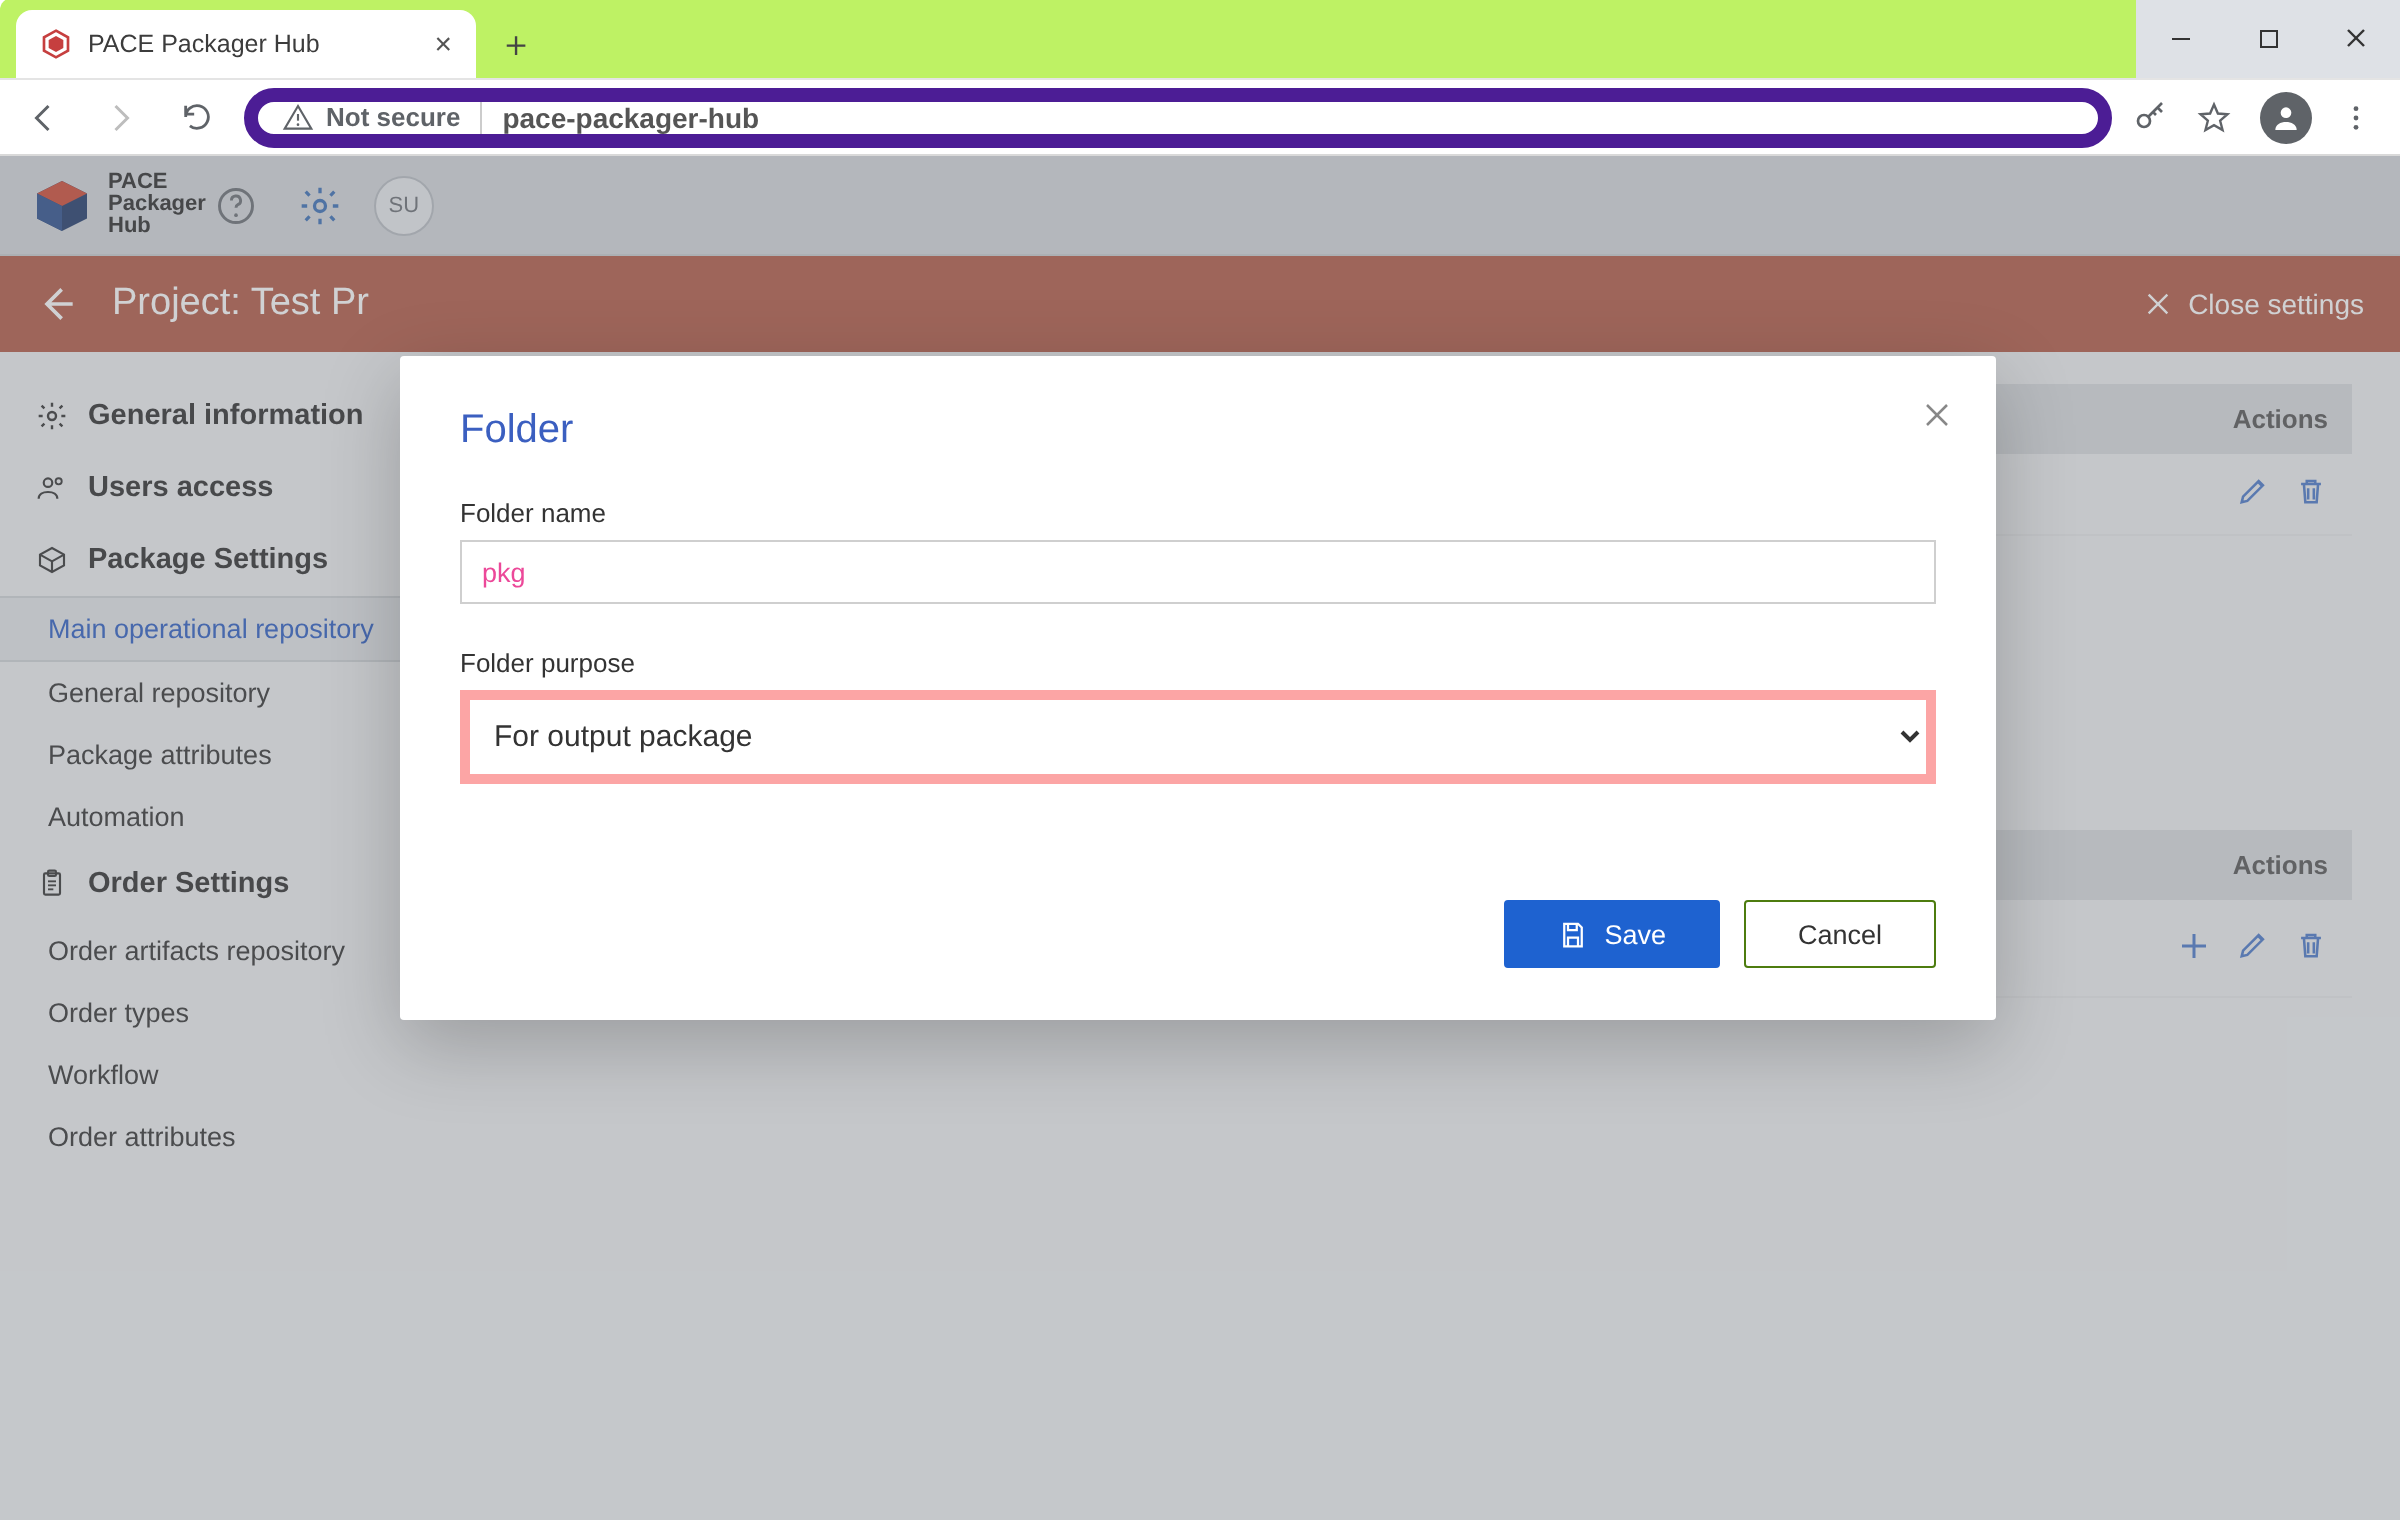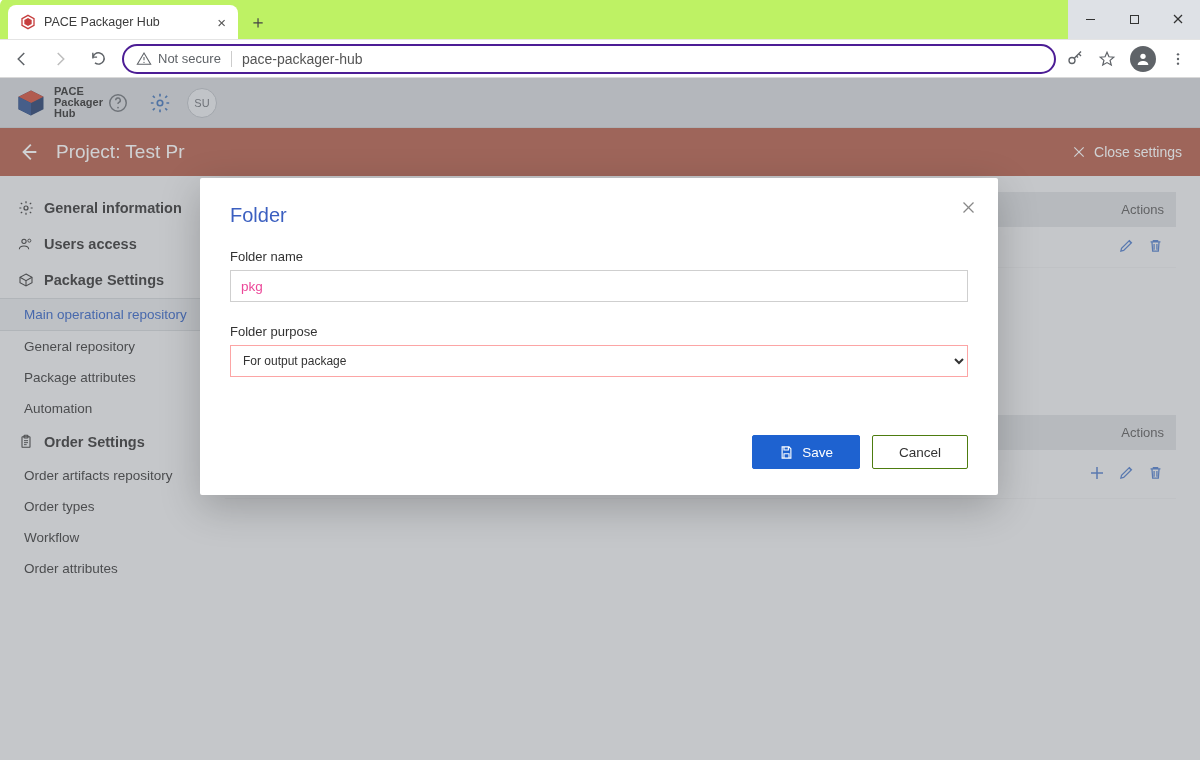--- a/index.html
+++ b/index.html
@@ -11,21 +11,21 @@
   .tab { display:flex; align-items:center; gap:8px; height:34px; padding:0 12px; background:#fff; border-top-left-radius:8px; border-top-right-radius:8px; font-size:12.5px; color:#3c3c3c; min-width:230px; position:relative;}
   .tab .favicon { width:16px; height:16px; }
   .tab .close { margin-left:auto; font-size:15px; color:#555; cursor:pointer; }
   .newtab { display:flex; align-items:center; justify-content:center; width:28px; height:28px; margin-left:6px; margin-bottom:3px; color:#444; font-size:18px; cursor:pointer;}
   .wincontrols { display:flex; align-items:center; gap:0; margin-left:auto; background:#dee1e6; height:40px;}
   .wincontrols div { width:44px; height:30px; display:flex; align-items:center; justify-content:center; color:#333; cursor:pointer; }
 
   .addrbar { height:38px; background:#fff; display:flex; align-items:center; padding:0 8px; gap:10px; border-bottom:1px solid #d9d9d9;}
   .nav-icn { width:28px; height:28px; display:flex; align-items:center; justify-content:center; color:#5f6368; cursor:pointer; }
   .nav-icn.disabled { color:#bdbdbd; cursor:default;}
-  .omnibox { flex:1; height:30px; border:2px solid #4c1d95; border-radius:15px; display:flex; align-items:center; padding:0 12px; gap:10px; color:#555; font-size:14px;}
+  .omnibox { flex:1; height:30px; border:7px solid #4c1d95; border-radius:15px; display:flex; align-items:center; padding:0 12px; gap:10px; color:#555; font-size:14px;font-weight:bold;}
   .omnibox .notsecure { color:#5f6368; display:flex; align-items:center; gap:6px; font-size:13px;}
   .omnibox .divider { width:1px; height:16px; background:#ccc; }
   .right-icons { display:flex; align-items:center; gap:14px; padding-right:6px; color:#5f6368;}
   .avatar-circle { width:26px; height:26px; border-radius:50%; background:#5f6368; color:#fff; display:flex; align-items:center; justify-content:center; }
 
   
   .app { position:relative; height:calc(760px - 78px); background:#eef0f2; }
   .appheader { height:50px; background:#d4d8dc; display:flex; align-items:center; padding:0 16px; justify-content:flex-start; border-bottom:1px solid #c8ccd0;}
   .brand { display:flex; align-items:center; gap:8px; }
   .brand-text { font-size:11px; line-height:11px; font-weight:700; color:#2b2b2b; }
@@ -43,37 +43,37 @@
   .side-head { display:flex; align-items:center; gap:10px; padding:10px 18px; font-weight:600; font-size:14.5px; color:#2f2f2f;}
   .side-item { padding:8px 18px 8px 24px; color:#333; cursor:pointer; font-size:13.5px;}
   .side-item.active { color:#2d5fc4; background:#e3e6ea; border-bottom:1px solid #d0d4d8; border-top:1px solid #d0d4d8;}
 
   .main { flex:1; padding:0 24px 24px 10px; color:#333; }
   .info-row { display:flex; align-items:center; gap:8px; color:#555; font-size:13px; margin:6px 0 18px; }
   .info-row .i-icn { color:#4a79c9; }
   .newroot { display:inline-flex; align-items:center; gap:6px; background:#cfd3d8; color:#f4f5f7; padding:7px 13px; border-radius:2px; font-size:13.5px; opacity:.75; cursor:default; }
 
   table.grid { width:100%; border-collapse:collapse; margin-top:16px; font-size:13px; }
-  table.grid th { text-align:left; font-weight:400; color:#555; background:#d9dcdf; padding:10px 12px; }
+  table.grid th { text-align:left; font-weight:700; color:#555; background:#d9dcdf; padding:10px 12px; }
   table.grid th:last-child, table.grid td:last-child { text-align:right; }
   table.grid td { padding:10px 12px; border-bottom:1px solid #e6e8ea; color:#333; }
   .row-icons { display:inline-flex; gap:12px; color:#4a79c9; }
   .row-icons span { cursor:pointer; }
   .folder-icn { color:#4a79c9; margin-right:10px; }
 
   .upper-table-wrap { margin-top:0; }
 
   
   .scrim { position:absolute; inset:0; background:rgba(120,124,130,.35); }
   .modal { position:absolute; left:200px; top:100px; width:798px; background:#fff; box-shadow:0 12px 40px rgba(0,0,0,.22); border-radius:2px; padding:26px 30px 26px; }
   .modal h2 { font-size:20px; font-weight:400; color:#3b5fc0; margin-bottom:22px; }
   .modal-close { position:absolute; top:22px; right:22px; color:#888; cursor:pointer; font-size:16px;}
   .field-label { font-size:13px; color:#333; margin:6px 0 6px; display:block; }
   .text-input { width:100%; height:32px; border:1px solid #cfcfcf; padding:0 10px; font-size:13.5px; color:#ec4899; background:#fff; }
-  .select-input { width:100%; height:32px; border:1px solid #fca5a5; padding:0 8px; font-size:12px; color:#333; background:#fff; }
+  .select-input { width:100%; height:47px; border:5px solid #fca5a5; padding:0 8px; font-size:15px; color:#333; background:#fff; }
   .modal-actions { display:flex; justify-content:flex-end; gap:12px; margin-top:58px; }
   .btn { height:34px; padding:0 26px; font-size:13.5px; border-radius:2px; cursor:pointer; display:inline-flex; align-items:center; gap:8px; }
   .btn-primary { background:#1e62d0; color:#fff; border:1px solid #1e62d0; }
   .btn-secondary { background:#fff; color:#333; border:1px solid #4d7c0f; }
 
   svg { display:block; }
 </style>
 </head>
 <body>
 

